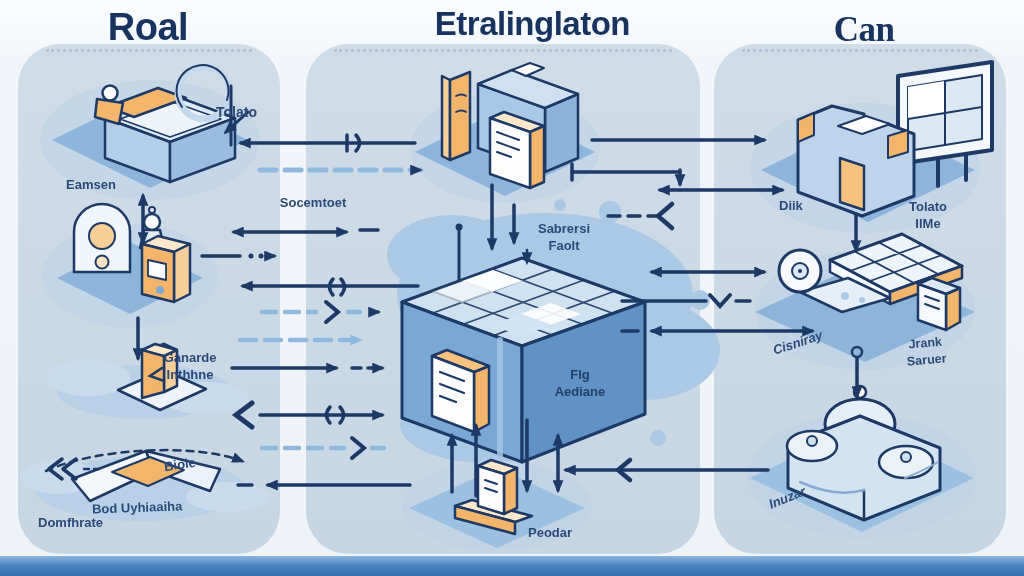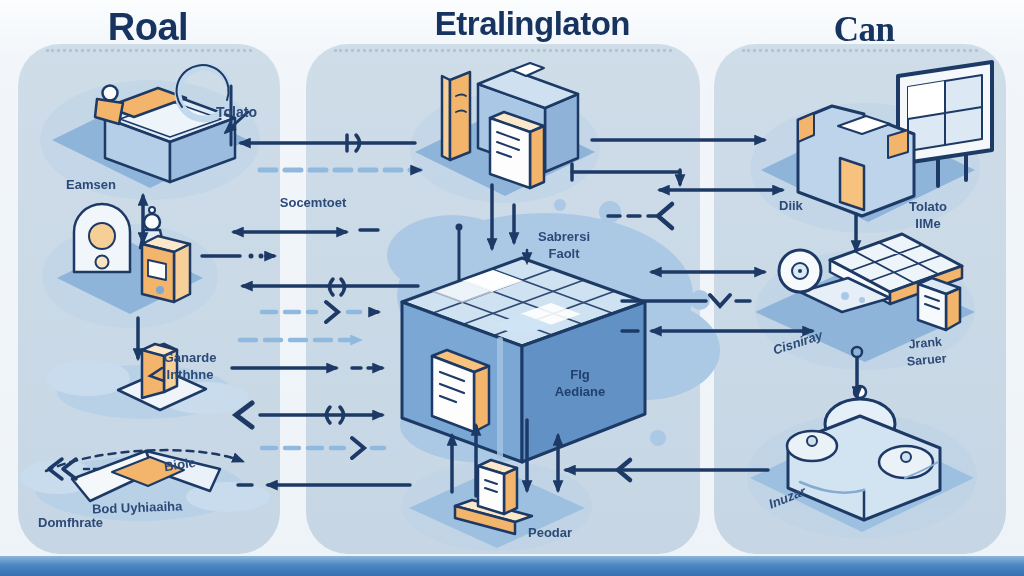--- a/index.html
+++ b/index.html
@@ -354,21 +354,21 @@
       </g>
       <g>
         <polyline points="162,368 150,376 164,381" stroke-width="2.5"></polyline>
       </g>
     </g>
   </svg>
 
   <div class="lbl" style="left:216px;top:104px;font-size:14px;">Tolato</div>
   <div class="lbl" style="left:66px;top:176px;text-align:right;">Eamsen</div>
   <div class="lbl" style="left:278px;top:194px;width:70px;text-align:center;">Socemtoet</div>
-  <div class="lbl lbl2" style="left:532px;top:220px;width:64px;margin-top:8px;">
+  <div class="lbl lbl2" style="left:532px;top:220px;width:64px;">
     <span>Sabrersi</span>
     <span>Faolt</span>
   </div>
   <div class="lbl lbl2" style="left:158px;top:349px;width:64px;">
     <span>Ganarde</span>
     <span>Inthhne</span>
   </div>
   <div class="lbl" style="left:164px;top:456px;transform:rotate(-8deg);">Biole</div>
   <div class="lbl" style="left:92px;top:499px;transform:rotate(-2deg);">Bod Uyhiaaiha</div>
   <div class="lbl" style="left:38px;top:514px;">Domfhrate</div>

